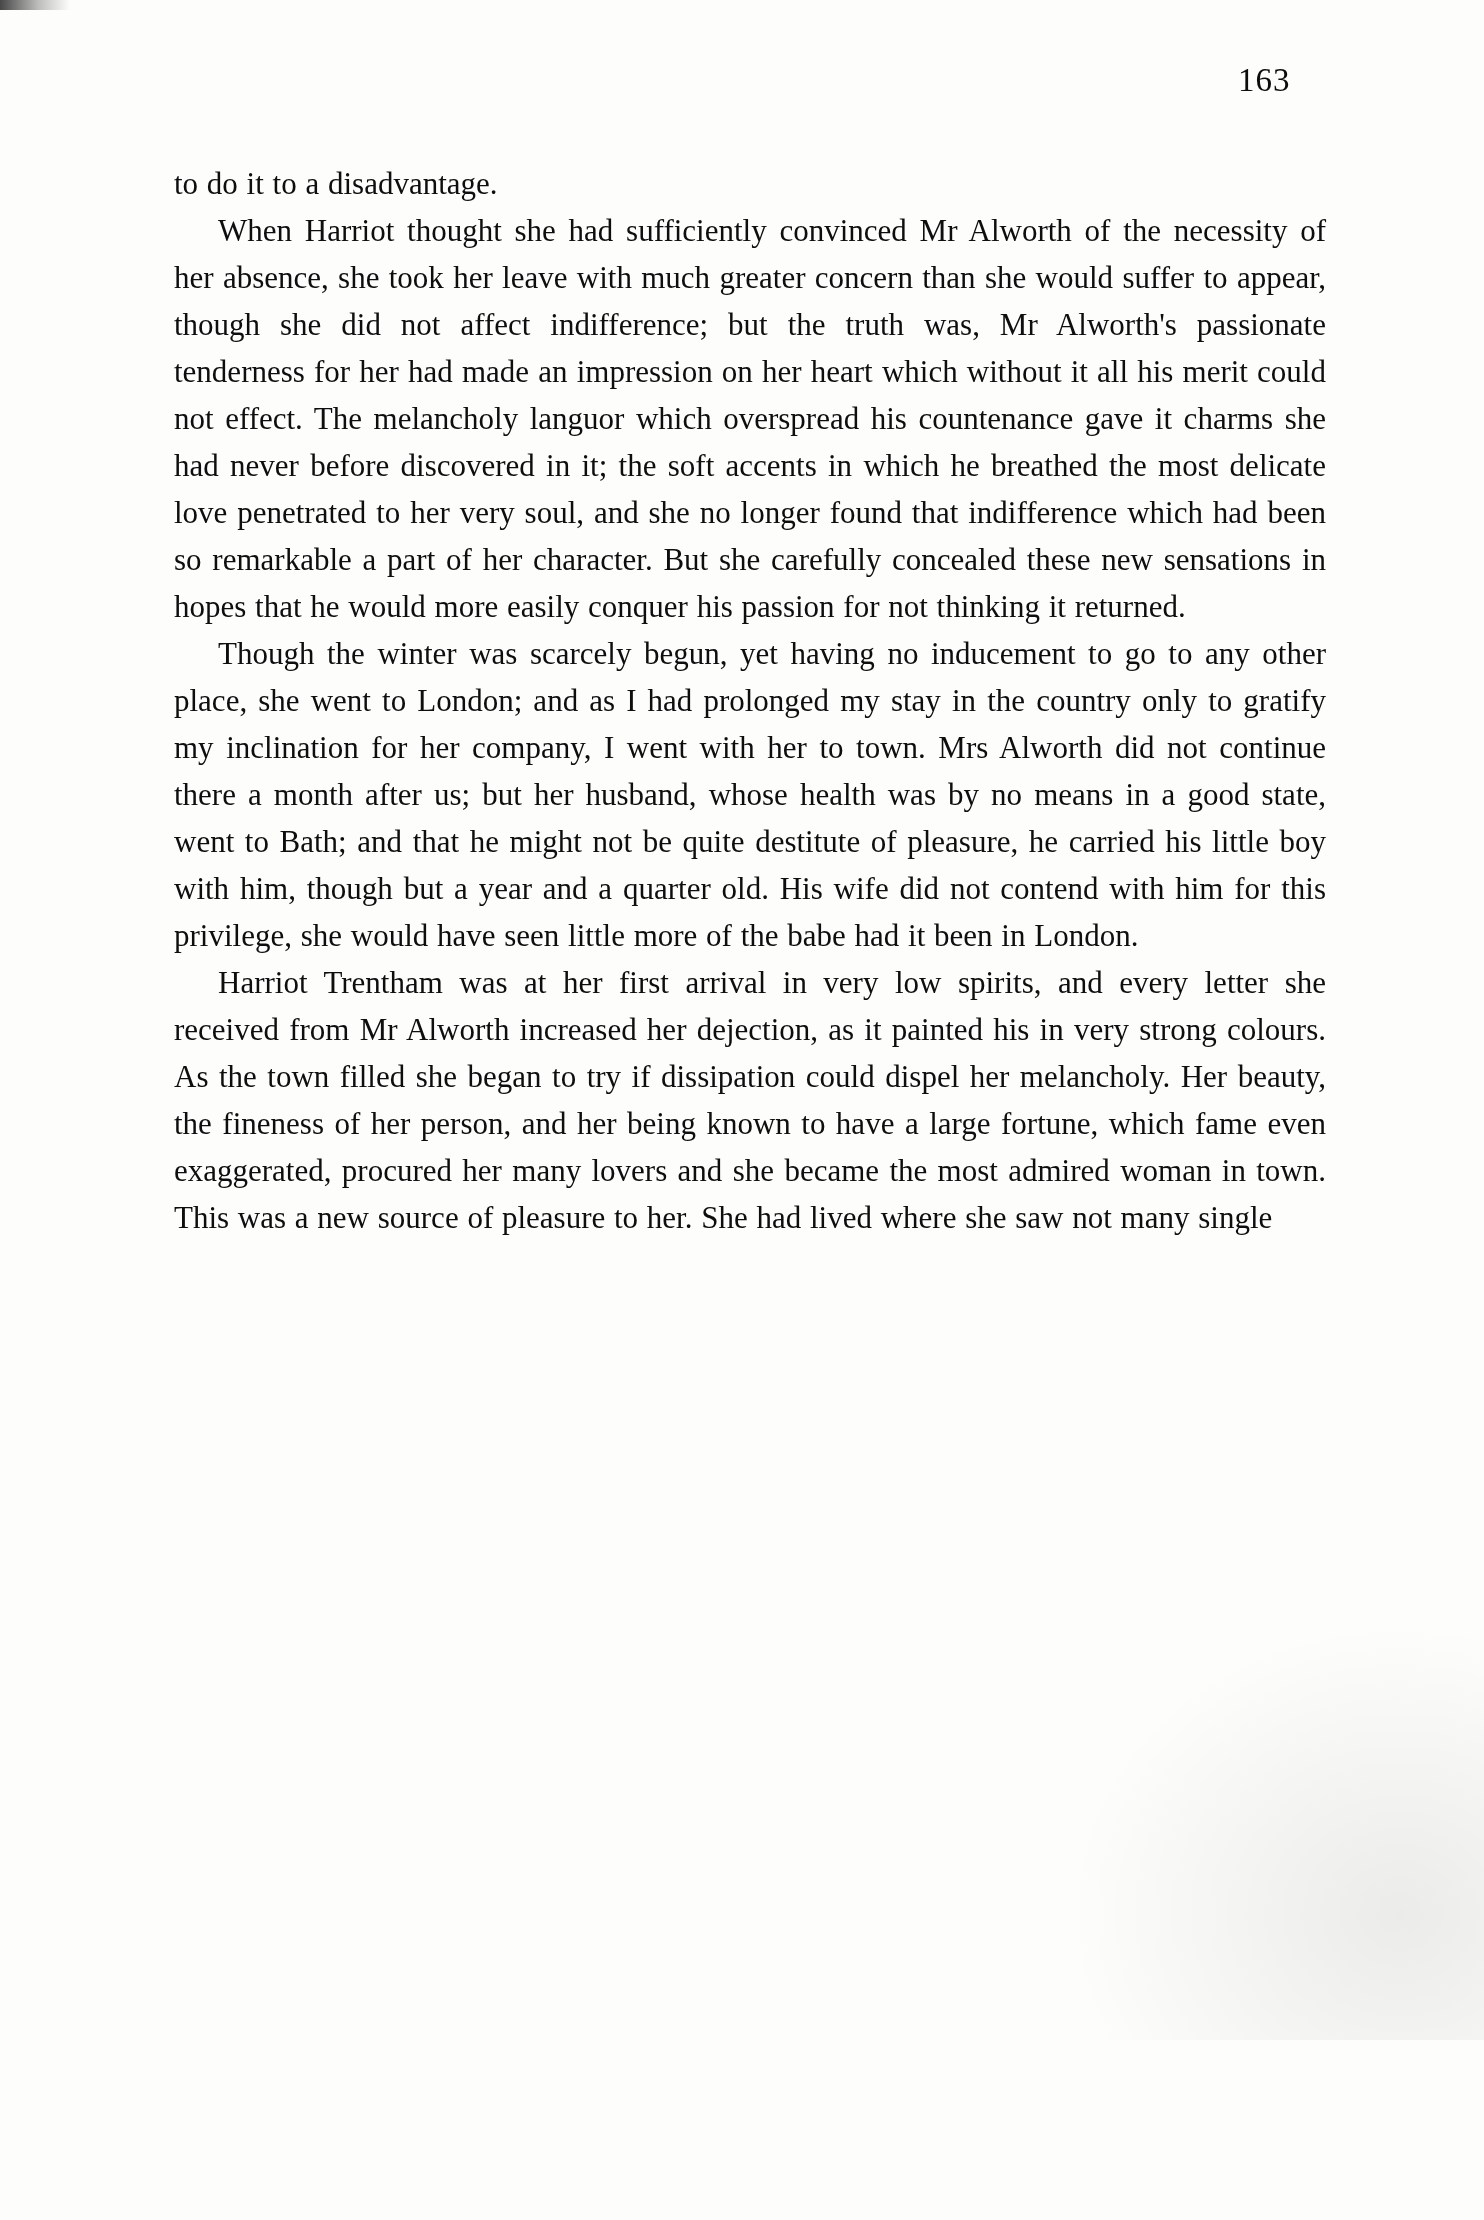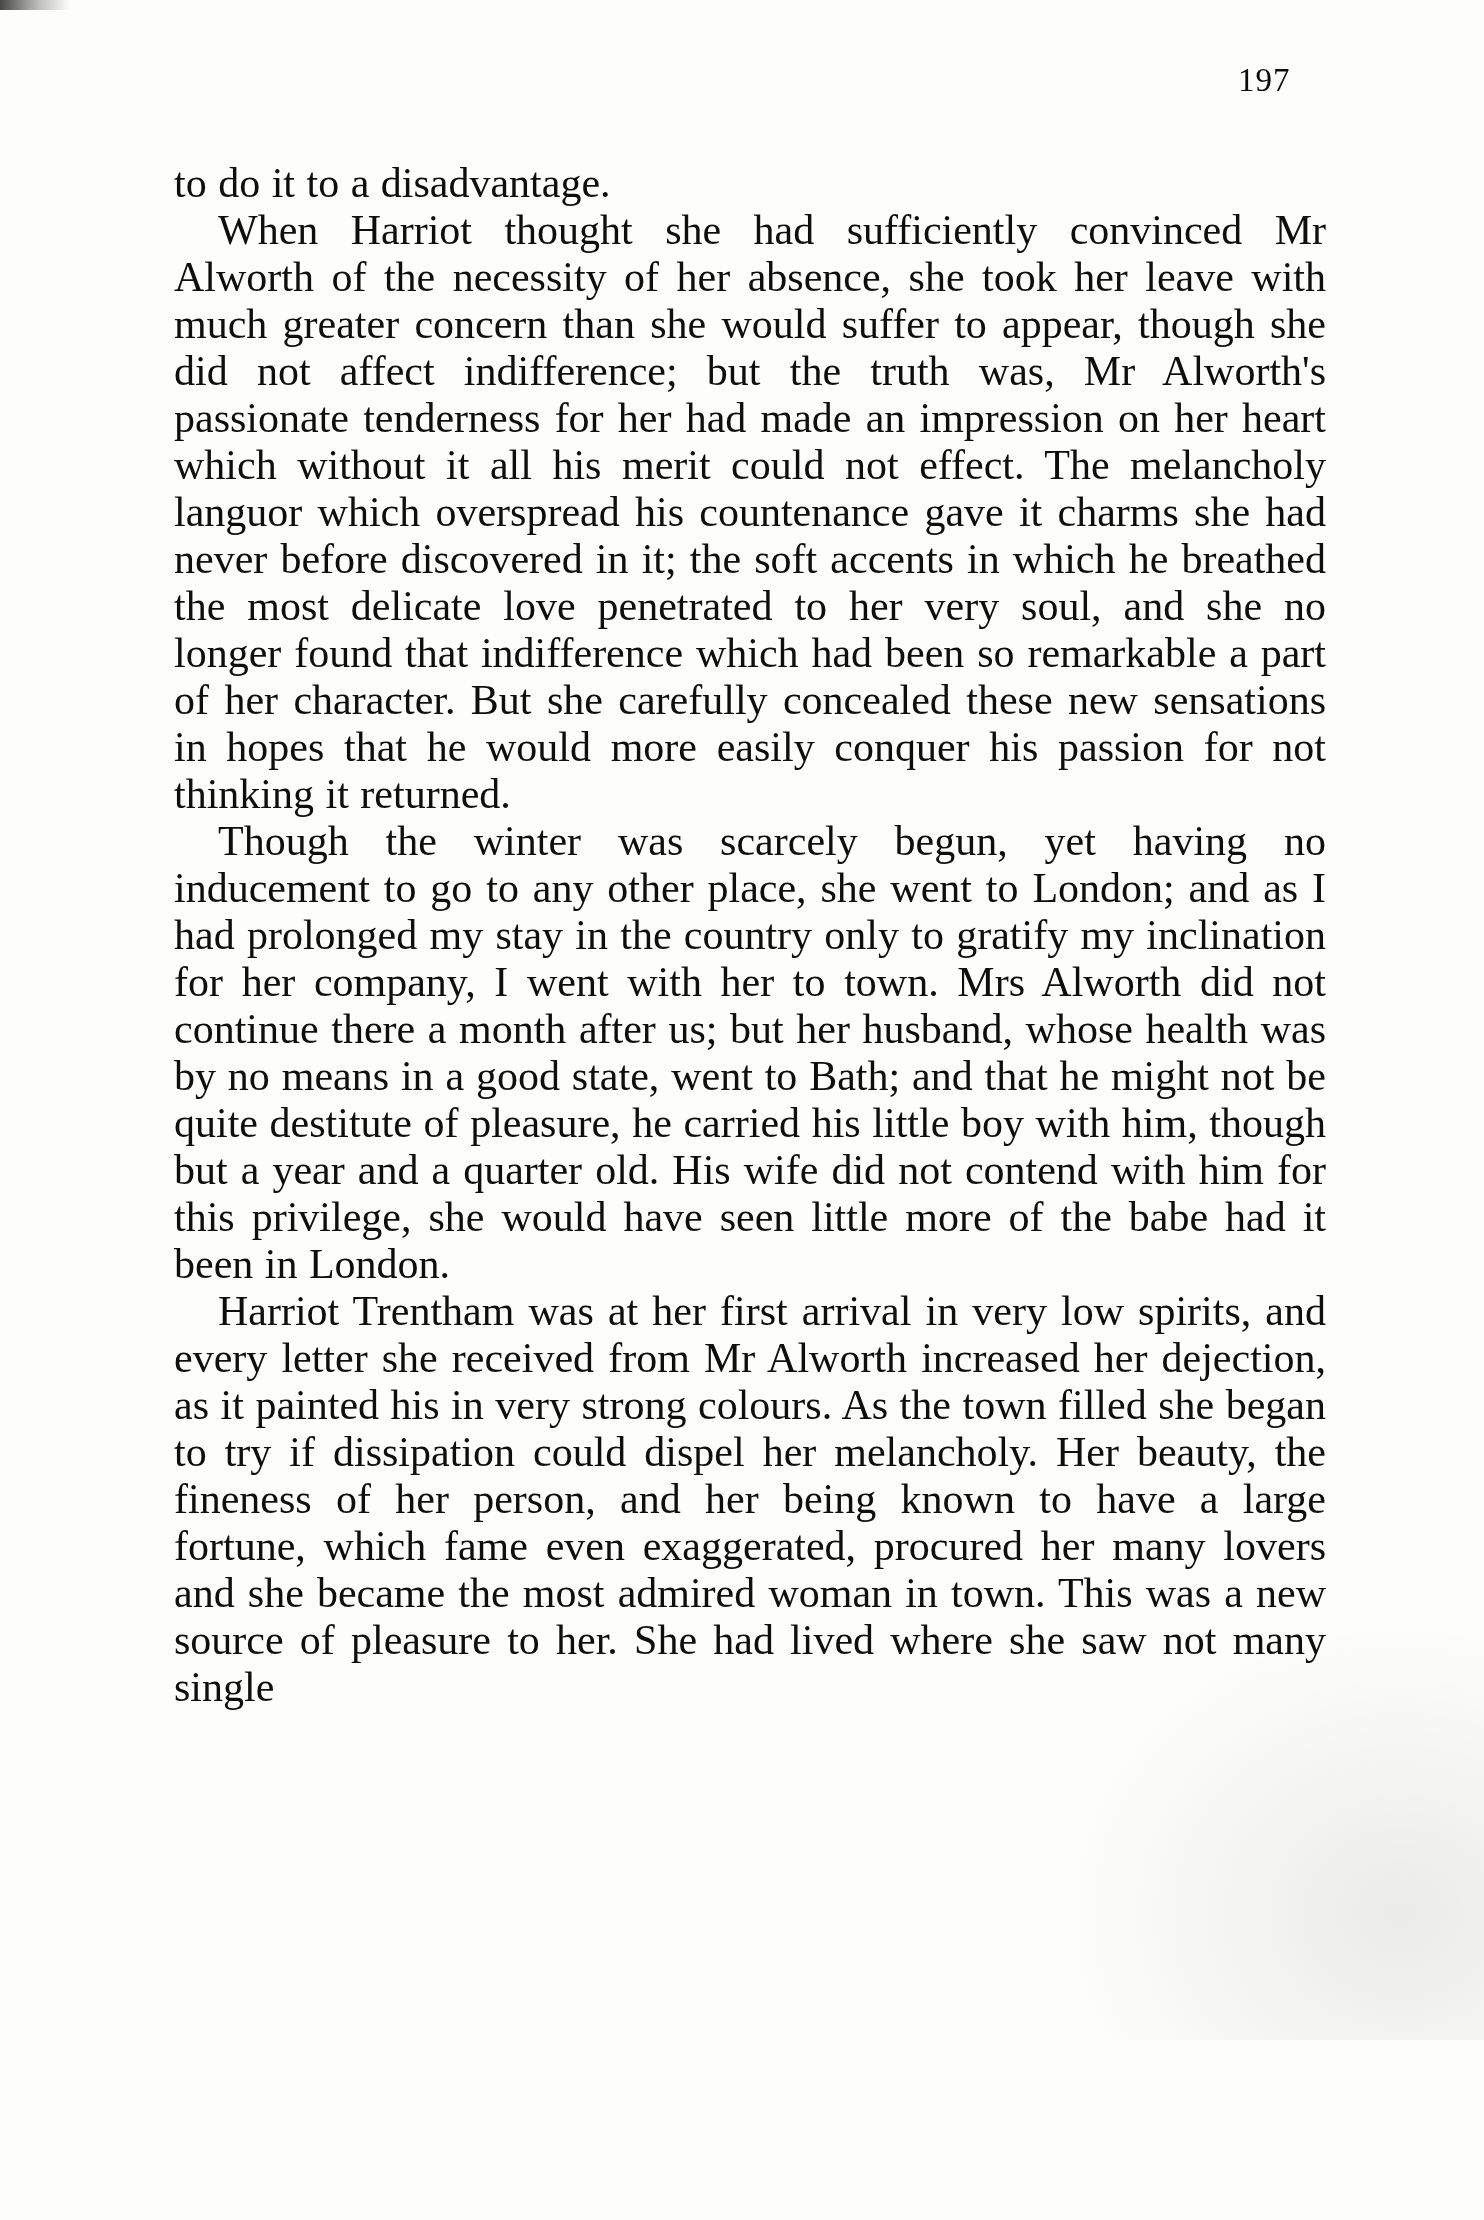--- a/index.html
+++ b/index.html
@@ -33,21 +33,21 @@
     left: 1238px;
     font-size: 33px;
     letter-spacing: 1px;
     color: #0c0c0c;
   }
   .text-block {
     position: absolute;
     top: 160px;
     left: 174px;
     width: 1152px;
-    font-size: 42px;
+    font-size: 31px;
     line-height: 47px;
     text-align: justify;
     text-justify: inter-word;
     color: #0e0e0e;
   }
   .text-block p {
     margin: 0;
     padding: 0;
     text-indent: 44px;
     word-spacing: 1px;
@@ -66,21 +66,21 @@
     background: radial-gradient(ellipse at 80% 70%, rgba(0,0,0,0.07), rgba(0,0,0,0) 70%);
   }
 </style>
 </head>
 <body>
 
 <div class="scan-page">
 
   <div class="scan-edge-artifact"></div>
 
-  <div class="page-number">197</div>
+  <div class="page-number">163</div>
 
   <div class="text-block">
     <p class="no-indent">to do it to a disadvantage.</p>
     <p>When Harriot thought she had sufficiently convinced Mr Alworth of the necessity of her absence, she took her leave with much greater concern than she would suffer to appear, though she did not affect indifference; but the truth was, Mr Alworth's passionate tenderness for her had made an impression on her heart which without it all his merit could not effect. The melancholy languor which overspread his countenance gave it charms she had never before discovered in it; the soft accents in which he breathed the most delicate love penetrated to her very soul, and she no longer found that indifference which had been so remarkable a part of her character. But she carefully concealed these new sensations in hopes that he would more easily conquer his passion for not thinking it returned.</p>
     <p>Though the winter was scarcely begun, yet having no inducement to go to any other place, she went to London; and as I had prolonged my stay in the country only to gratify my inclination for her company, I went with her to town. Mrs Alworth did not continue there a month after us; but her husband, whose health was by no means in a good state, went to Bath; and that he might not be quite destitute of pleasure, he carried his little boy with him, though but a year and a quarter old. His wife did not contend with him for this privilege, she would have seen little more of the babe had it been in London.</p>
     <p>Harriot Trentham was at her first arrival in very low spirits, and every letter she received from Mr Alworth increased her dejection, as it painted his in very strong colours. As the town filled she began to try if dissipation could dispel her melancholy. Her beauty, the fineness of her person, and her being known to have a large fortune, which fame even exaggerated, procured her many lovers and she became the most admired woman in town. This was a new source of pleasure to her. She had lived where she saw not many single</p>
   </div>
 
   <div class="ink-bleed"></div>
 

